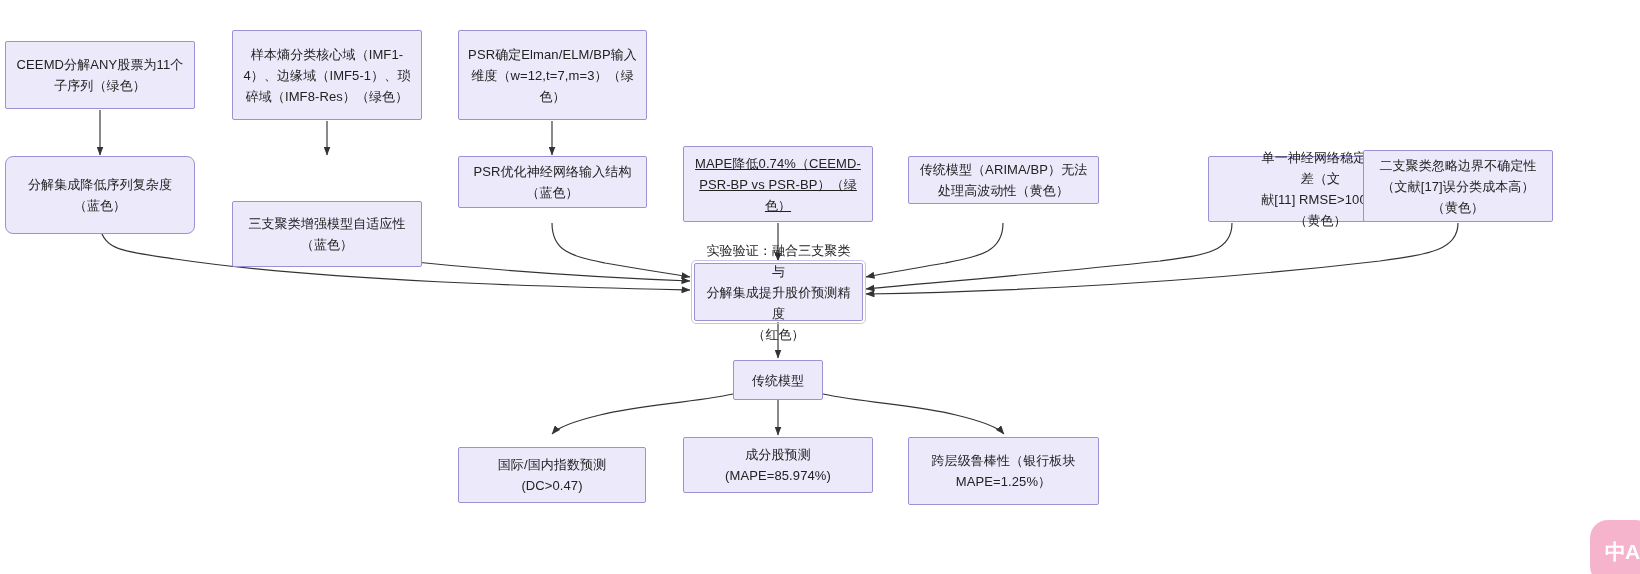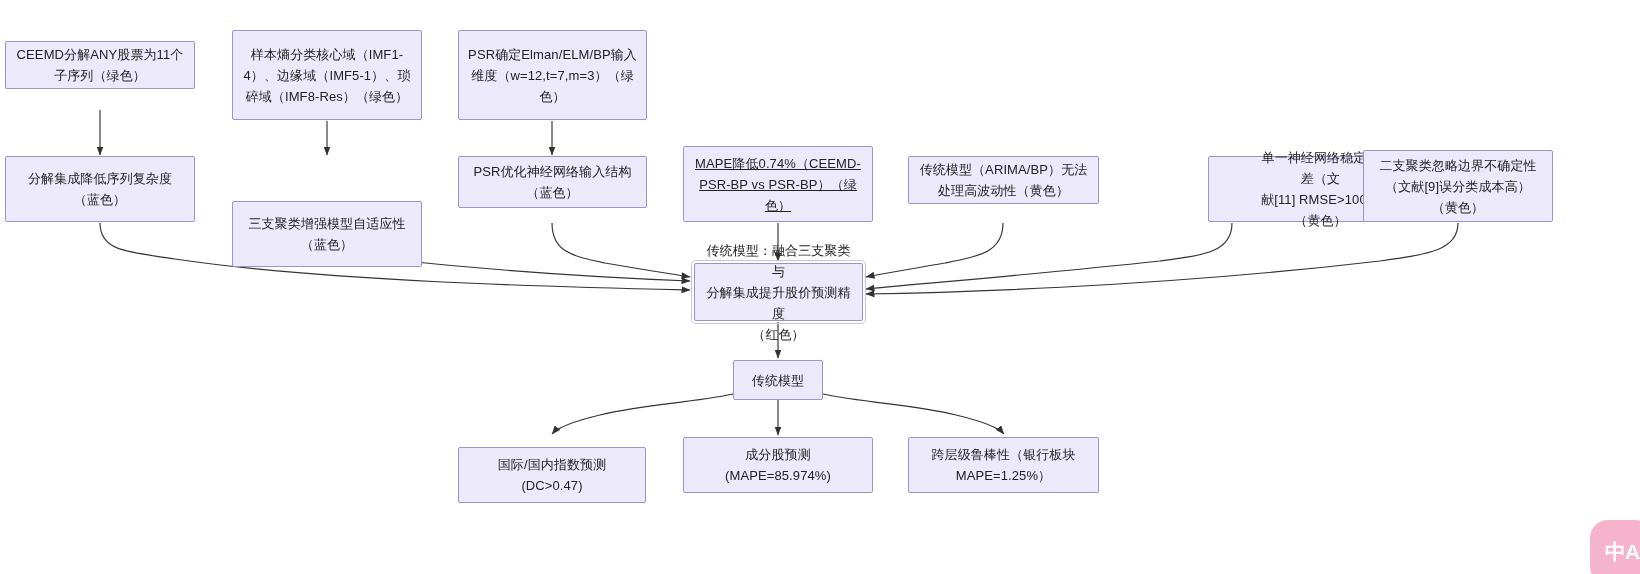--- a/index.html
+++ b/index.html
@@ -105,38 +105,38 @@
       <path d="M 1458 223 C 1458 250, 1430 254, 1380 261 C 1150 288, 930 293, 866 294"></path>
 
       <path d="M 778 322 L 778 358"></path>
 
       <path d="M 733 394 C 690 403, 640 405, 600 415 C 575 421, 558 427, 552 434"></path>
       <path d="M 778 400 L 778 435"></path>
       <path d="M 823 394 C 866 403, 916 405, 956 415 C 981 421, 998 427, 1004 434"></path>
     </g>
   </svg>
 
-  <div class="node" style="left:5px; top:41px; width:190px; height:48px;">
+  <div class="node" style="left:5px; top:41px; width:190px; height:68px;">
     <span class="node-label">CEEMD分解ANY股票为11个
 子序列（绿色）</span>
   </div>
 
   <div class="node" style="left:232px; top:30px; width:190px; height:90px;">
     <span class="node-label">样本熵分类核心域（IMF1-
 4）、边缘域（IMF5-1）、琐
 碎域（IMF8-Res）（绿色）</span>
   </div>
 
   <div class="node" style="left:458px; top:30px; width:189px; height:90px;">
     <span class="node-label">PSR确定Elman/ELM/BP输入
 维度（w=12,t=7,m=3）（绿
 色）</span>
   </div>
 
-  <div class="node" style="left:5px; top:156px; width:190px; height:66px;">
+  <div class="node" style="left:5px; top:156px; width:190px; height:78px;border-radius:8px;">
     <span class="node-label">分解集成降低序列复杂度
 （蓝色）</span>
   </div>
 
   <div class="node" style="left:232px; top:156px; width:190px; height:66px;margin-top:45px;">
     <span class="node-label">三支聚类增强模型自适应性
 （蓝色）</span>
   </div>
 
   <div class="node" style="left:458px; top:156px; width:189px; height:52px;">
@@ -155,45 +155,45 @@
 处理高波动性（黄色）</span>
   </div>
 
   <div class="node" style="left:1208px; top:156px; width:186px; height:66px;padding-left:48px;">
     <span class="node-label">单一神经网络稳定性差（文
 献[11] RMSE&gt;100）（黄色）</span>
   </div>
 
   <div class="node" style="left:1363px; top:150px; width:190px; height:72px;">
     <span class="node-label">二支聚类忽略边界不确定性
-（文献[9]误分类成本高）
+（文献[17]误分类成本高）
 （黄色）</span>
   </div>
 
   <div class="node core" style="left:694px; top:263px; width:169px; height:58px;">
-    <span class="node-label">传统模型：融合三支聚类与
+    <span class="node-label">实验验证：融合三支聚类与
 分解集成提升股价预测精度
 （红色）</span>
   </div>
 
   <div class="node" style="left:733px; top:360px; width:90px; height:40px;">
     <span class="node-label">传统模型</span>
   </div>
 
   <div class="node" style="left:458px; top:447px; width:188px; height:56px;">
     <span class="node-label">国际/国内指数预测
 (DC&gt;0.47)</span>
   </div>
 
   <div class="node" style="left:683px; top:437px; width:190px; height:56px;">
     <span class="node-label">成分股预测
 (MAPE=85.974%)</span>
   </div>
 
-  <div class="node" style="left:908px; top:437px; width:191px; height:56px;">
+  <div class="node" style="left:908px; top:437px; width:191px; height:68px;">
     <span class="node-label">跨层级鲁棒性（银行板块
 MAPE=1.25%）</span>
   </div>
 
   <div id="watermark">
     <span>中A</span>
   </div>
 
 </div>
 

